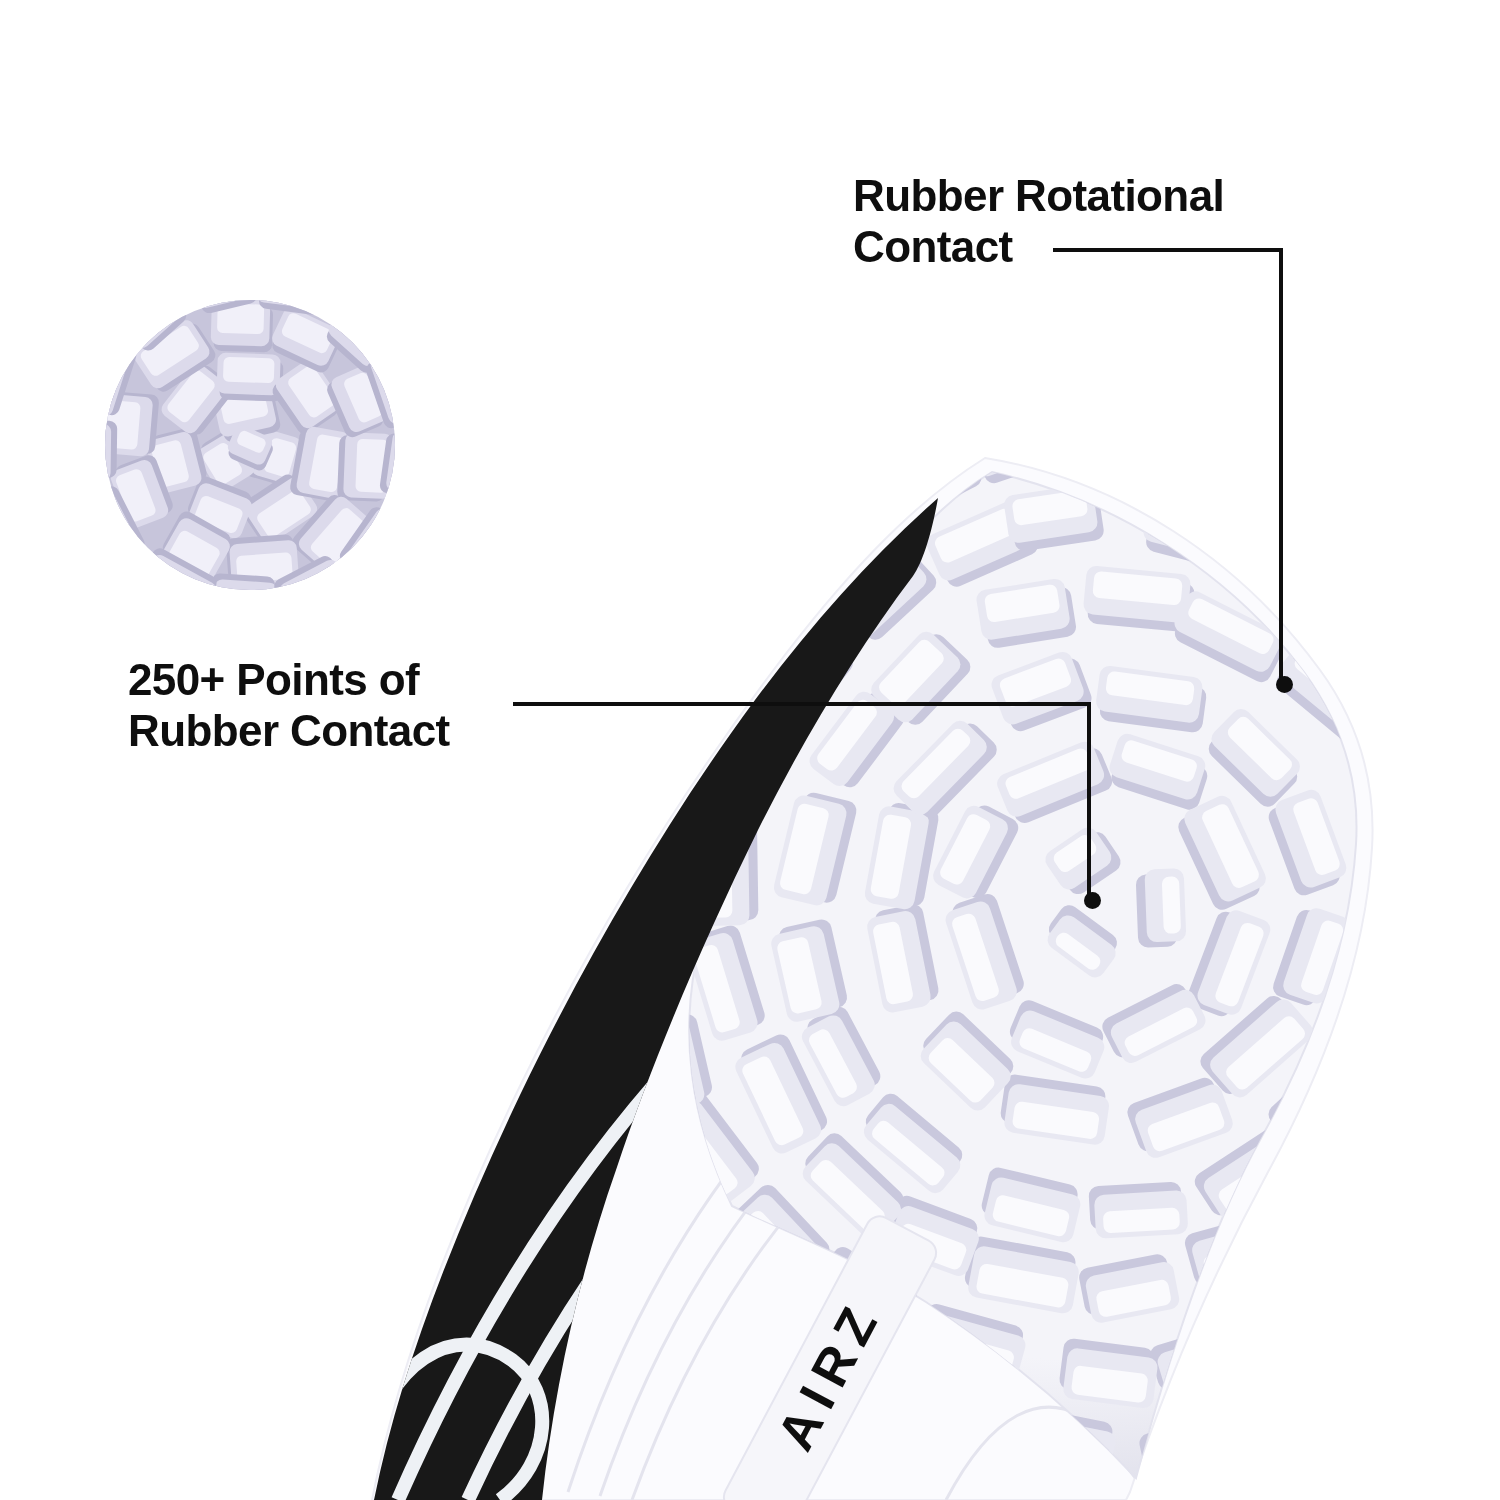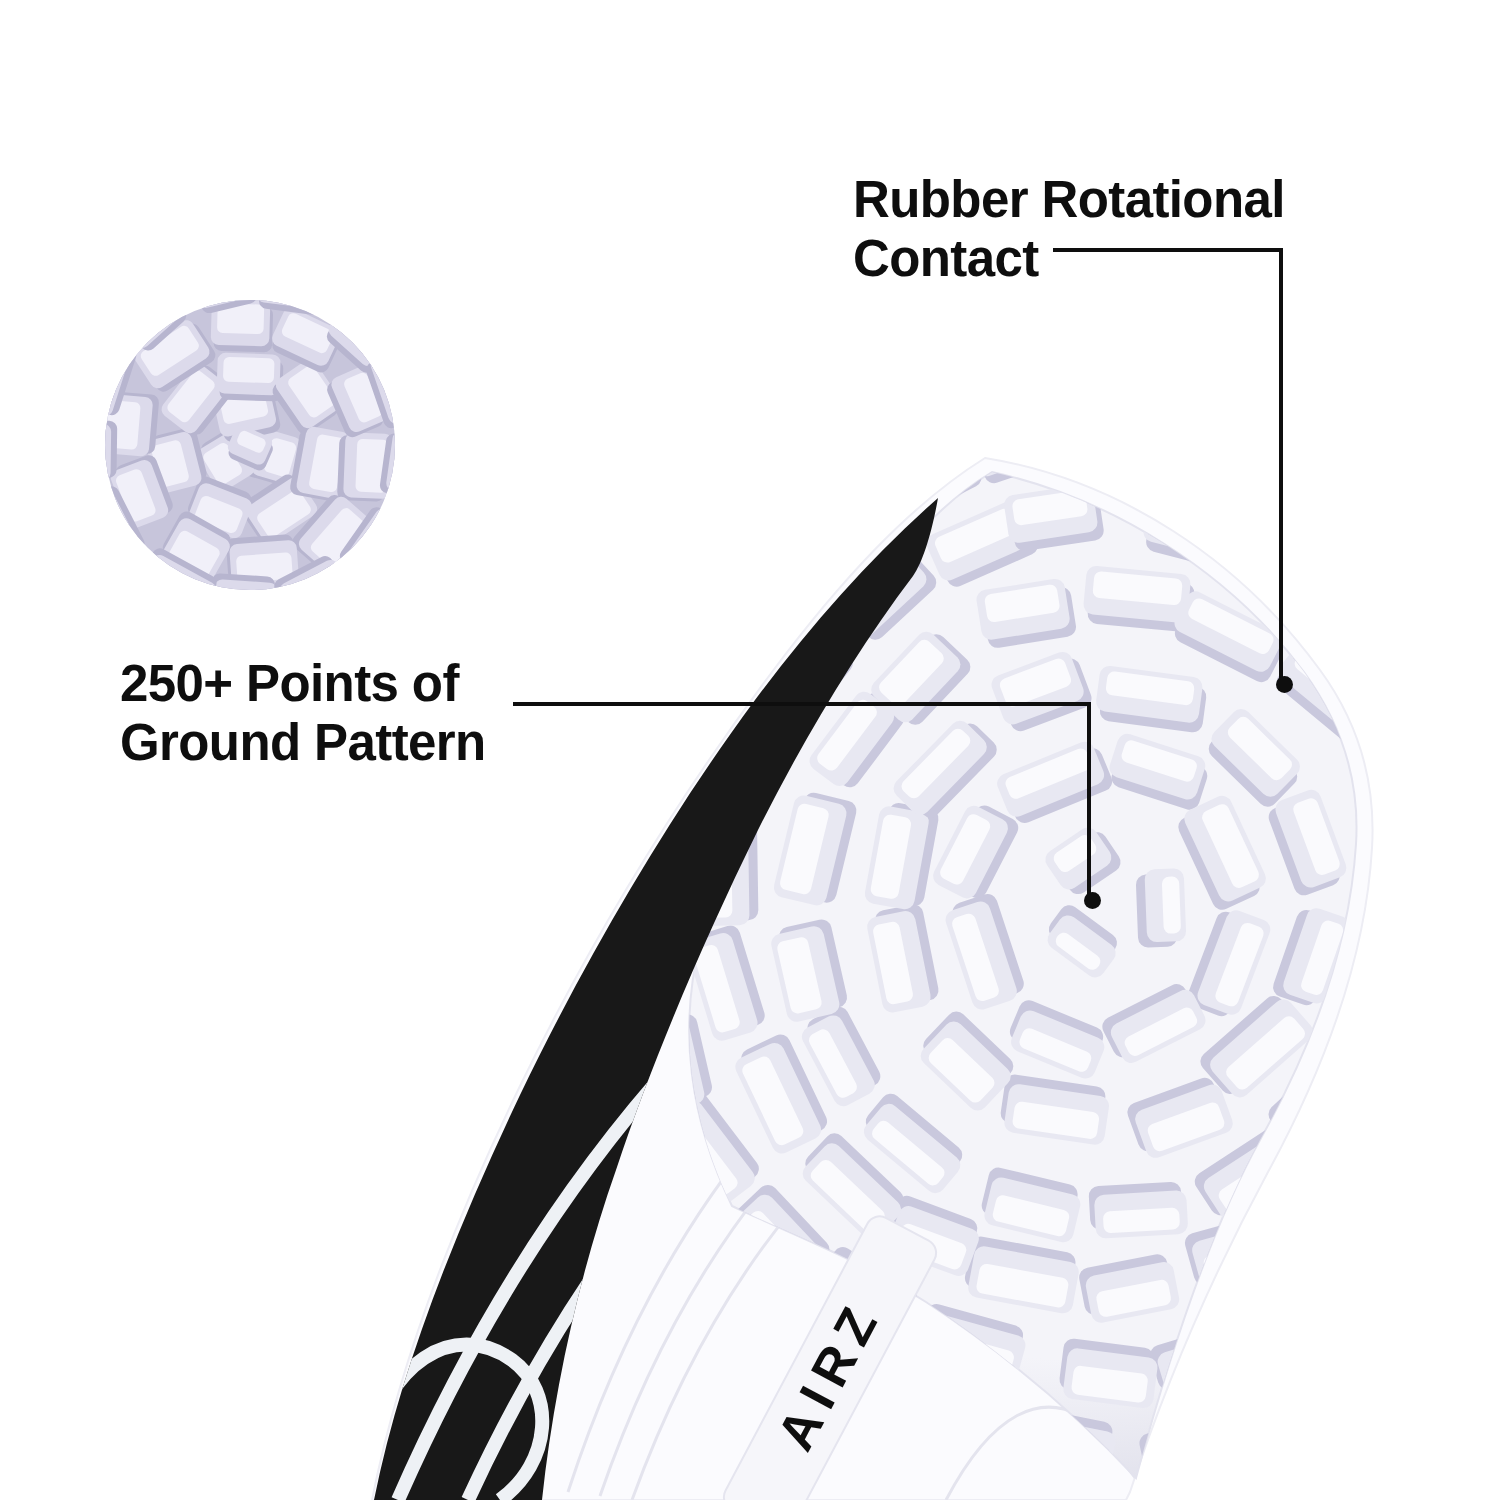--- a/index.html
+++ b/index.html
@@ -3,21 +3,21 @@
 <meta charset="utf-8">
 <style>
   html,body{margin:0;padding:0;background:#fff;}
   .stage{
     position:relative;width:1500px;height:1500px;overflow:hidden;
     background:var(--background,#ffffff);
     font-family:"Liberation Sans",sans-serif;
   }
   svg.art{position:absolute;left:0;top:0;width:1500px;height:1500px;}
   .callout-label{
-    position:absolute;font-weight:700;font-size:51px;line-height:1.16;
+    position:absolute;font-weight:700;font-size:44px;line-height:1.16;
     letter-spacing:-0.6px;color:var(--ink,#0e0e0e);white-space:nowrap;
   }
   .callout-label span{display:block;}
   .cl-line{position:absolute;background:var(--ink,#0e0e0e);}
   .cl-dot{position:absolute;width:17px;height:17px;border-radius:50%;background:var(--ink,#0e0e0e);}
 </style>
 </head>
 <body>
 
 <div class="stage">
@@ -1223,21 +1223,21 @@
   </svg>
 
   <div class="callout-label" style="left:853px;top:170px">
     <span>Rubber Rotational</span>
     <span>Contact</span>
   </div>
   <div class="cl-line" style="left:1053px;top:248px;width:230px;height:4px"></div>
   <div class="cl-line" style="left:1279px;top:248px;width:4px;height:436px"></div>
   <div class="cl-dot" style="left:1276px;top:676px"></div>
 
-  <div class="callout-label" style="left:120px;top:654px">
+  <div class="callout-label" style="left:128px;top:654px">
     <span>250+ Points of</span>
-    <span>Ground Pattern</span>
+    <span>Rubber Contact</span>
   </div>
   <div class="cl-line" style="left:513px;top:702px;width:578px;height:4px"></div>
   <div class="cl-line" style="left:1087px;top:702px;width:4px;height:198px"></div>
   <div class="cl-dot" style="left:1084px;top:892px"></div>
 
 </div>
 
 </body></html>

